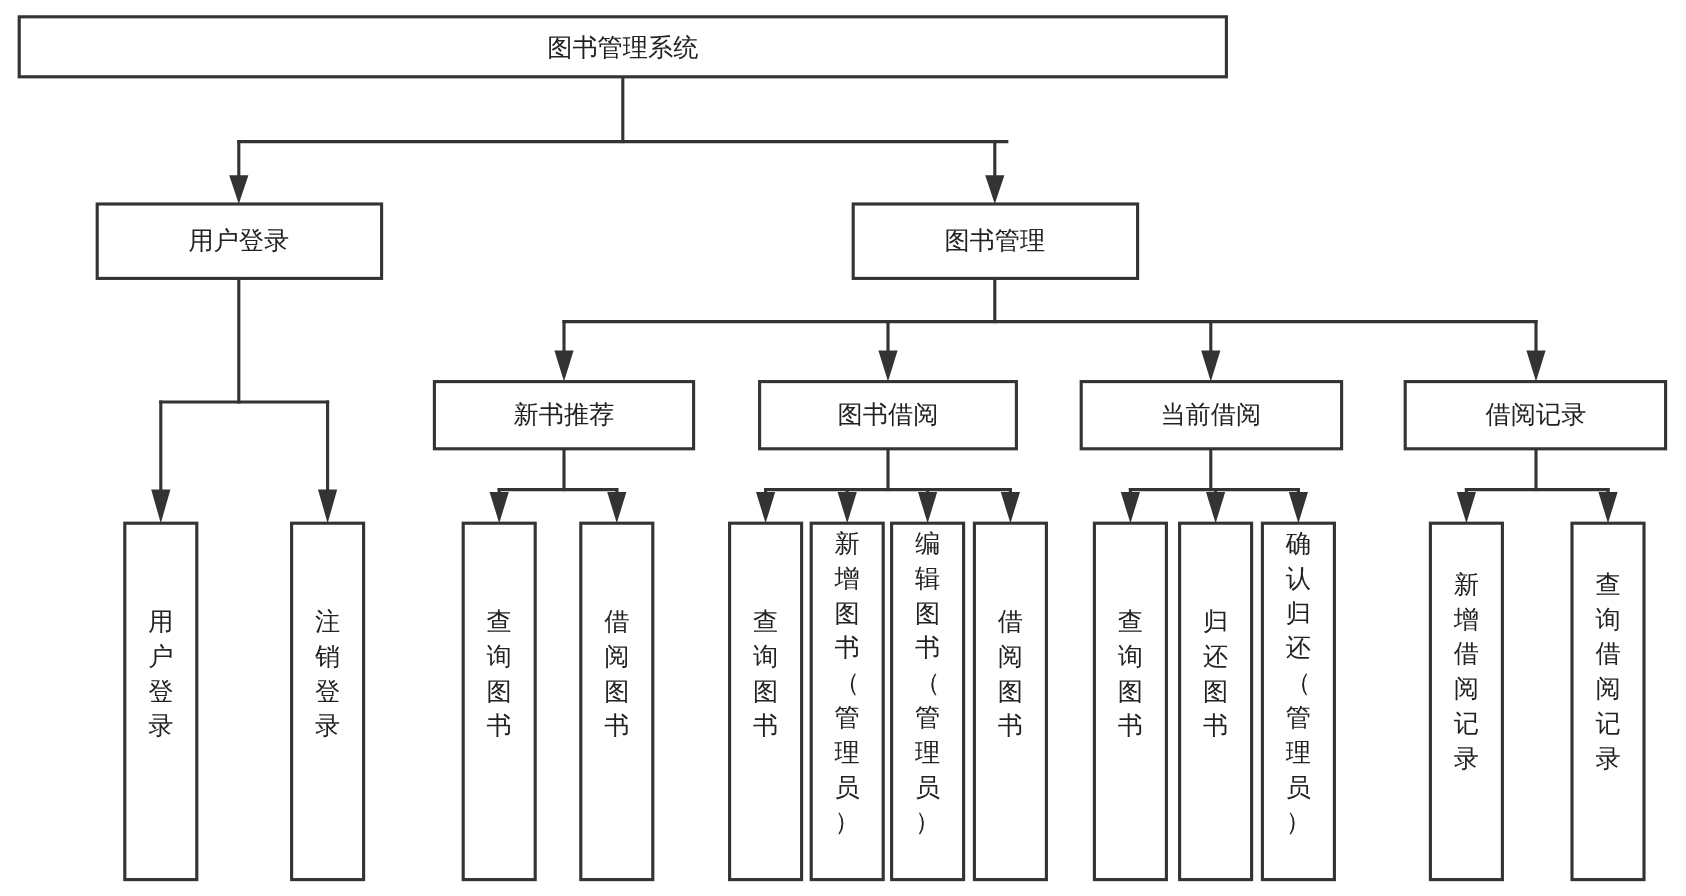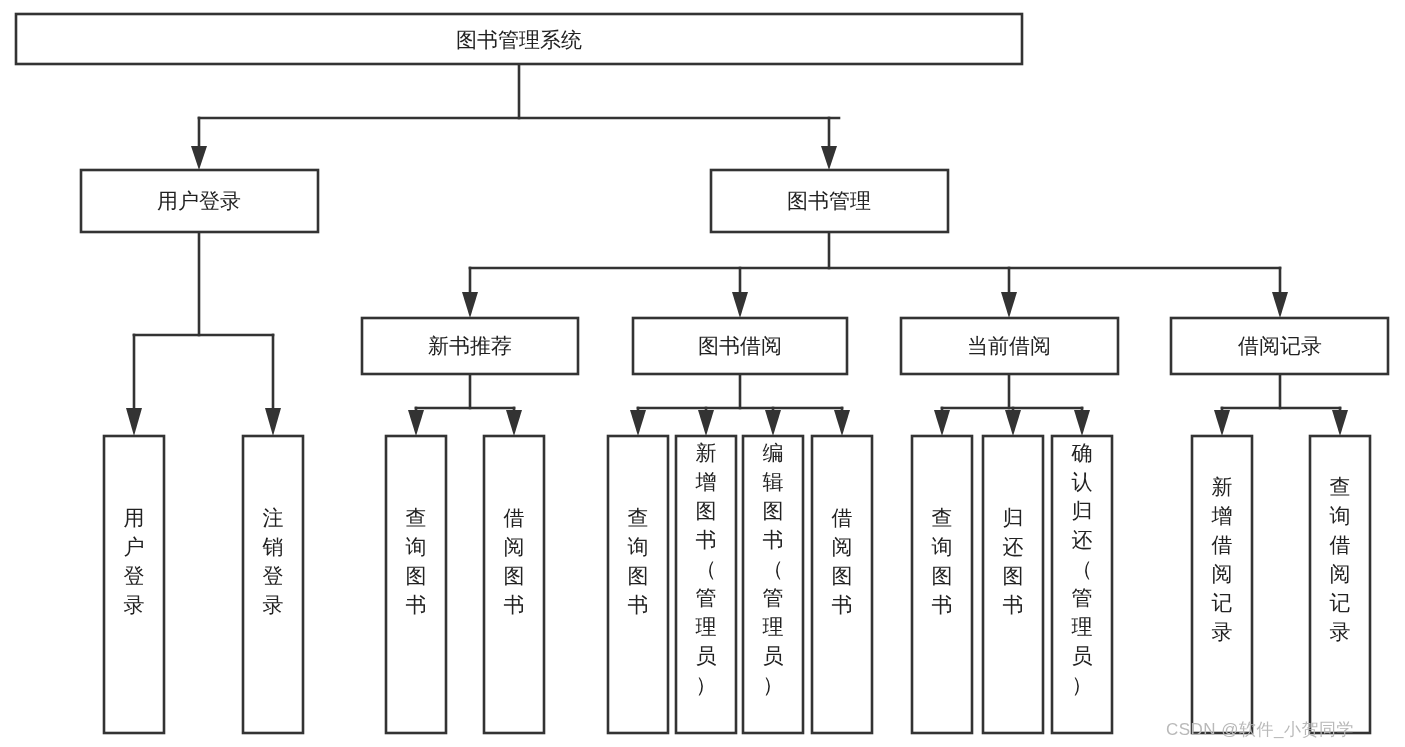--- a/index.html
+++ b/index.html
@@ -211,14 +211,13 @@
     <g>
       <rect class="node-box" x="1192" y="436" width="60" height="297"></rect>
       <text class="node-label-vertical" x="1222" y="494"><tspan x="1222" y="494">新</tspan><tspan x="1222" y="523">增</tspan><tspan x="1222" y="552">借</tspan><tspan x="1222" y="581">阅</tspan><tspan x="1222" y="610">记</tspan><tspan x="1222" y="639">录</tspan></text>
     </g>
     <g>
       <rect class="node-box" x="1310" y="436" width="60" height="297"></rect>
       <text class="node-label-vertical" x="1340" y="494"><tspan x="1340" y="494">查</tspan><tspan x="1340" y="523">询</tspan><tspan x="1340" y="552">借</tspan><tspan x="1340" y="581">阅</tspan><tspan x="1340" y="610">记</tspan><tspan x="1340" y="639">录</tspan></text>
     </g>
   </svg>
 
-  <div class="watermark">CSDN @软件_小贺同学</div>
 </div>
 
 </body></html>

